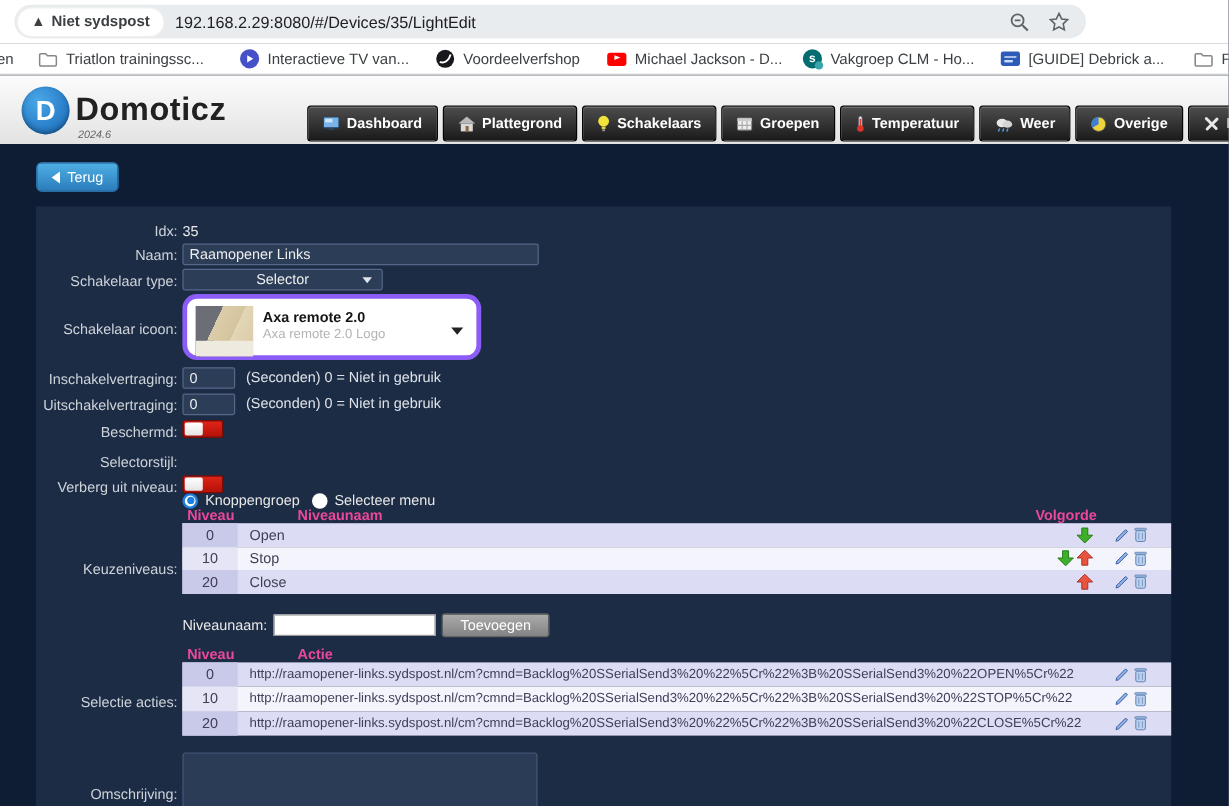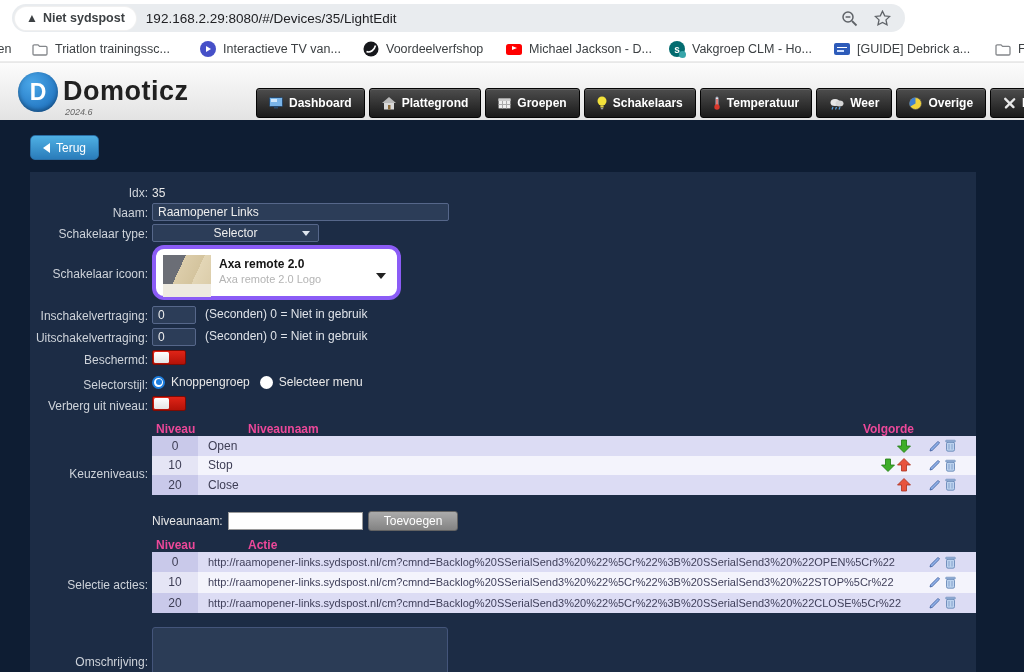--- a/index.html
+++ b/index.html
@@ -59,21 +59,21 @@
   .axa-thumb { position:absolute; left:7px; top:6px; width:48px; height:42px; background:linear-gradient(115deg,#6b6e76 0%,#6b6e76 34%,#dccdaa 34%,#d4c49e 62%,#e3d6b6 62%,#d9caa6 100%); overflow:hidden; }
   .axa-thumb:after { content:""; position:absolute; left:0; bottom:0; width:100%; height:13px; background:#eeeae0; }
   .axa-thumb i { position:absolute; left:9px; bottom:9px; width:7px; height:4px; background:#7e7a70; border-radius:1px; }
   .icon-dd-title { position:absolute; left:63px; top:8px; font-size:12px; font-weight:bold; color:#141414; }
   .icon-dd-sub { position:absolute; left:63px; top:24px; font-size:11px; color:#b4b4b4; }
   .icon-dd-caret { position:absolute; right:11px; top:24px; width:0; height:0; border-left:5px solid transparent; border-right:5px solid transparent; border-top:6px solid #222; }
 
   .toggle { position:absolute; width:34px; height:15px; background:linear-gradient(#e02417,#b31208); border:1px solid #7d0b04; border-radius:2px; }
   .toggle i { position:absolute; left:1px; top:1px; width:15px; height:11px; background:linear-gradient(#ffffff,#e4e4e4); border-radius:1.5px; }
 
-  .radio-row { position:absolute; display:flex; align-items:center; gap:6px; font-size:12px; color:#e8e8e8; }
+  .radio-row { position:absolute; display:flex; align-items:center; gap:6px; font-size:12px; color:#e8e8e8;margin-top:35px; }
   .radio-on { width:13px; height:13px; border-radius:50%; background:#fff; border:2px solid #1d7fe0; position:relative; }
   .radio-on:after { content:""; position:absolute; left:1.5px; top:1.5px; width:6px; height:6px; border-radius:50%; background:#1d7fe0; }
   .radio-off { width:13px; height:13px; border-radius:50%; background:#fff; }
 
   .dtable { position:absolute; left:122px; width:824px; }
   .dt-header { display:flex; align-items:center; height:15px; font-size:12px; font-weight:bold; color:#ec4899;gap:46px; }
   .dt-h-niveau { width:50px; padding-left:4px; }
   .dt-h-volgorde { margin-left:auto; margin-right:62px; }
   .dt-row { display:flex; align-items:center; font-size:12px; color:#3e3e55; }
   .dt-row.lav { background:#dcdcf4; }
@@ -175,36 +175,36 @@
       </div>
       <div class="nav-btn">
         <svg width="14" height="13" viewBox="0 0 14 13">
           <polygon points="7,0 14,6 0,6" fill="#b9b9b9"></polygon>
           <rect x="2" y="6" width="10" height="6.5" fill="#d9d9d9"></rect>
           <rect x="6" y="8" width="2.5" height="4.5" fill="#8a6a3a"></rect>
         </svg>
         <span>Plattegrond</span>
       </div>
       <div class="nav-btn">
+        <svg width="10" height="14" viewBox="0 0 10 14">
+          <circle cx="5" cy="5" r="4.5" fill="#f3e23a"></circle>
+          <rect x="3.4" y="9.5" width="3.2" height="2" fill="#e0d14a"></rect>
+          <rect x="3.8" y="11.8" width="2.4" height="1.5" fill="#9a9a9a"></rect>
+        </svg>
+        <span>Schakelaars</span>
+      </div>
+      <div class="nav-btn">
         <svg width="13" height="12" viewBox="0 0 13 12">
           <rect x="0.5" y="1.5" width="12" height="10" rx="1" fill="#eeeeee" stroke="#777"></rect>
           <rect x="0.5" y="1.5" width="12" height="2.5" fill="#cccccc"></rect>
           <line x1="4.5" y1="4" x2="4.5" y2="11.5" stroke="#aaa"></line>
           <line x1="8.5" y1="4" x2="8.5" y2="11.5" stroke="#aaa"></line>
           <line x1="0.5" y1="7.5" x2="12.5" y2="7.5" stroke="#aaa"></line>
         </svg>
         <span>Groepen</span>
-      </div>
-      <div class="nav-btn">
-        <svg width="10" height="14" viewBox="0 0 10 14">
-          <circle cx="5" cy="5" r="4.5" fill="#f3e23a"></circle>
-          <rect x="3.4" y="9.5" width="3.2" height="2" fill="#e0d14a"></rect>
-          <rect x="3.8" y="11.8" width="2.4" height="1.5" fill="#9a9a9a"></rect>
-        </svg>
-        <span>Schakelaars</span>
       </div>
       <div class="nav-btn">
         <svg width="8" height="14" viewBox="0 0 8 14">
           <rect x="2.6" y="0.8" width="2.8" height="9" rx="1.4" fill="#e8eef5" stroke="#667" stroke-width="0.7"></rect>
           <rect x="3.4" y="3" width="1.2" height="7" fill="#d9372b"></rect>
           <circle cx="4" cy="11" r="2.7" fill="#d9372b"></circle>
         </svg>
         <span>Temperatuur</span>
       </div>
       <div class="nav-btn">

